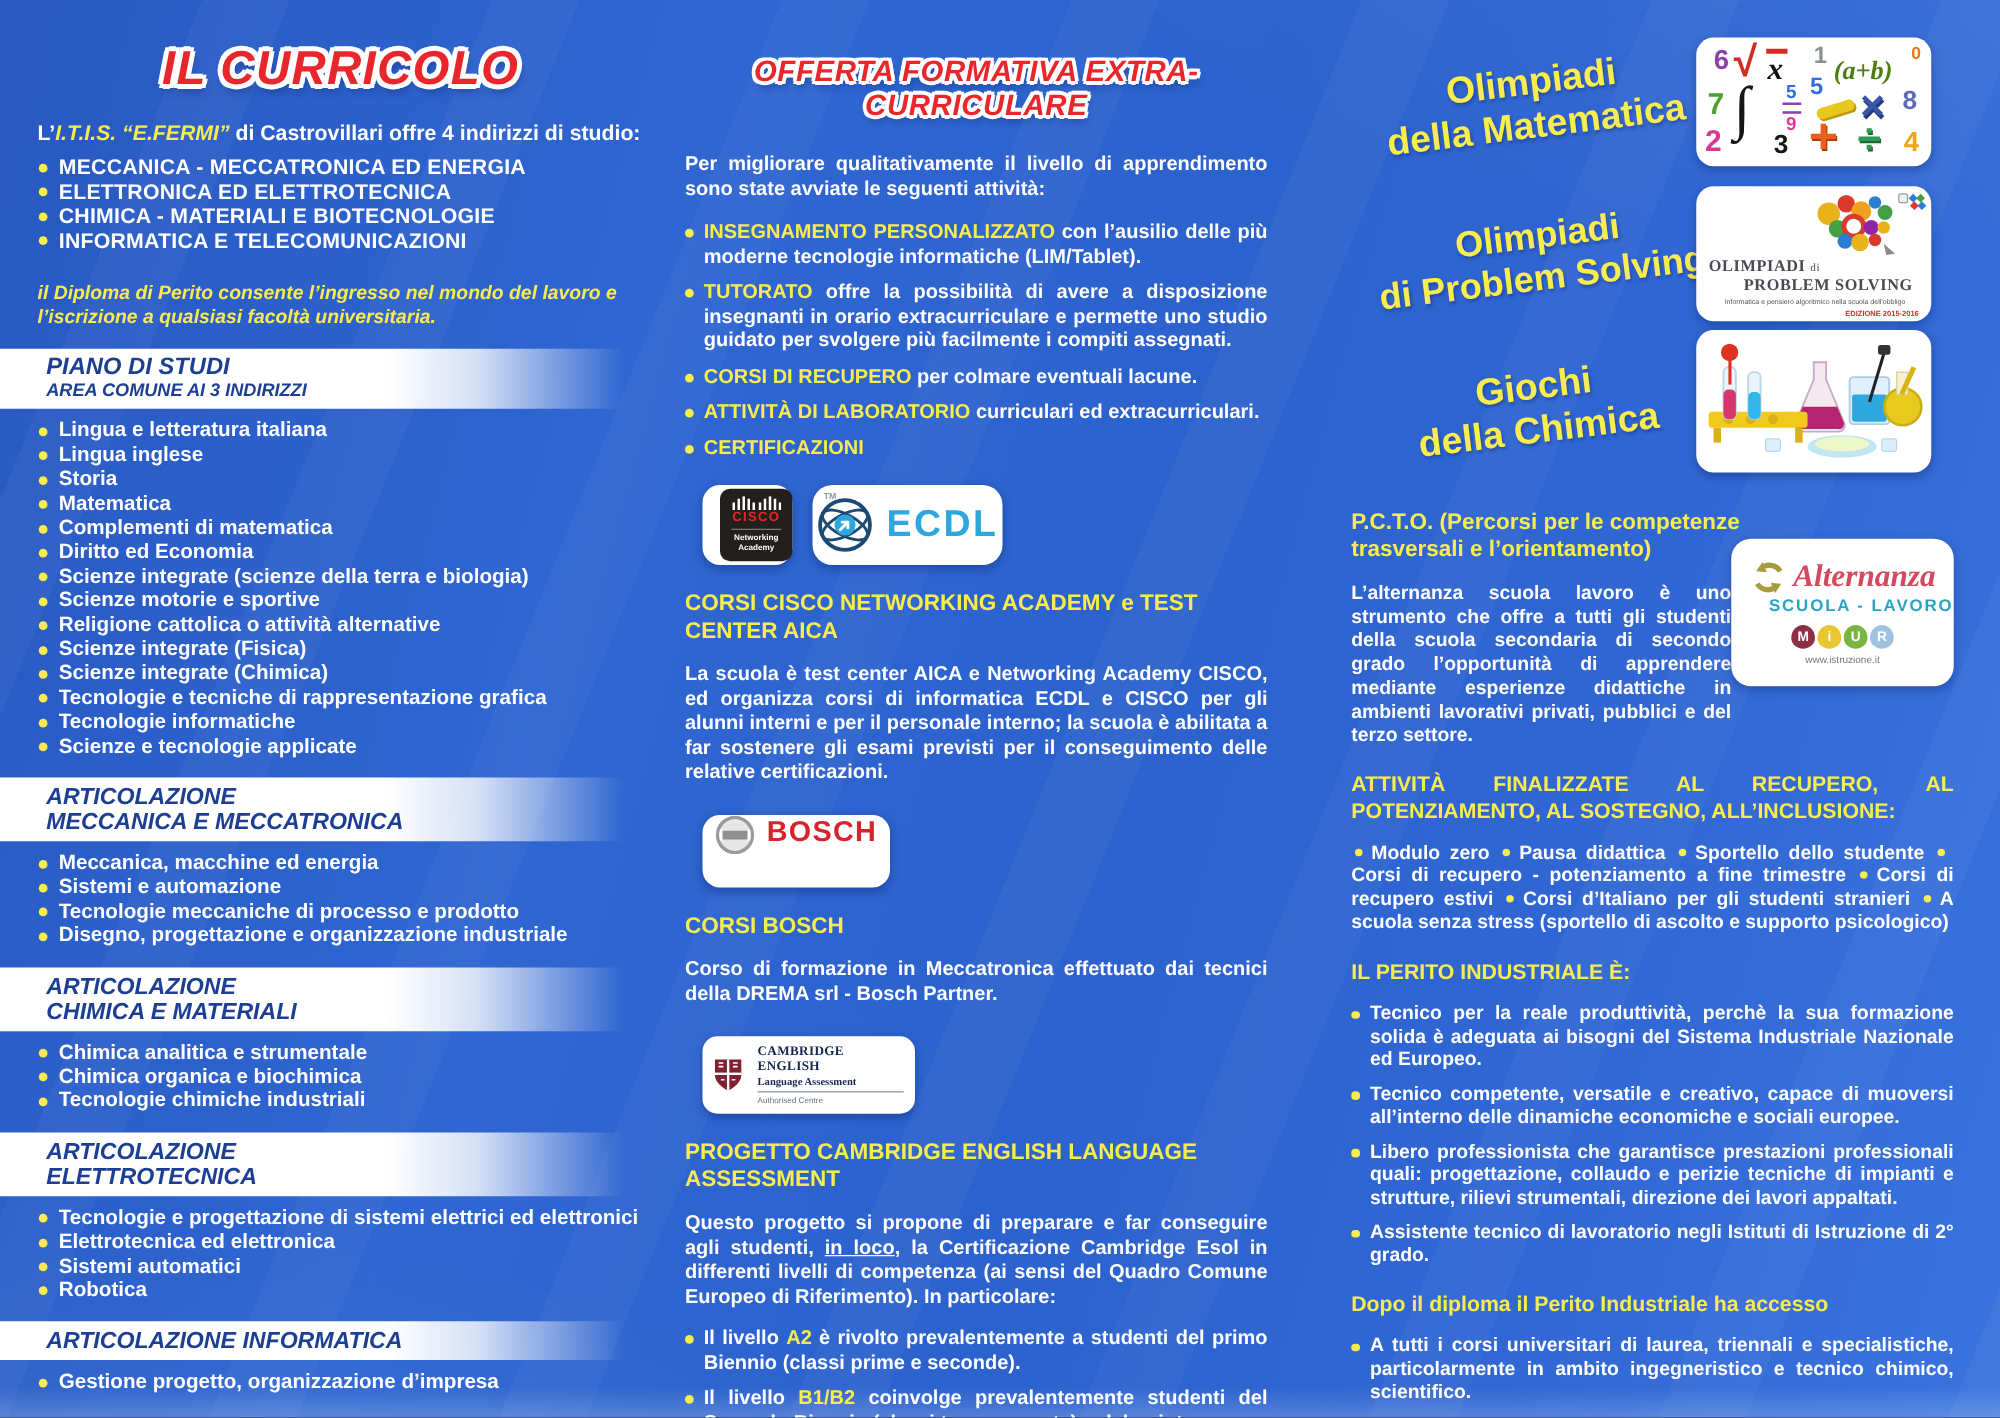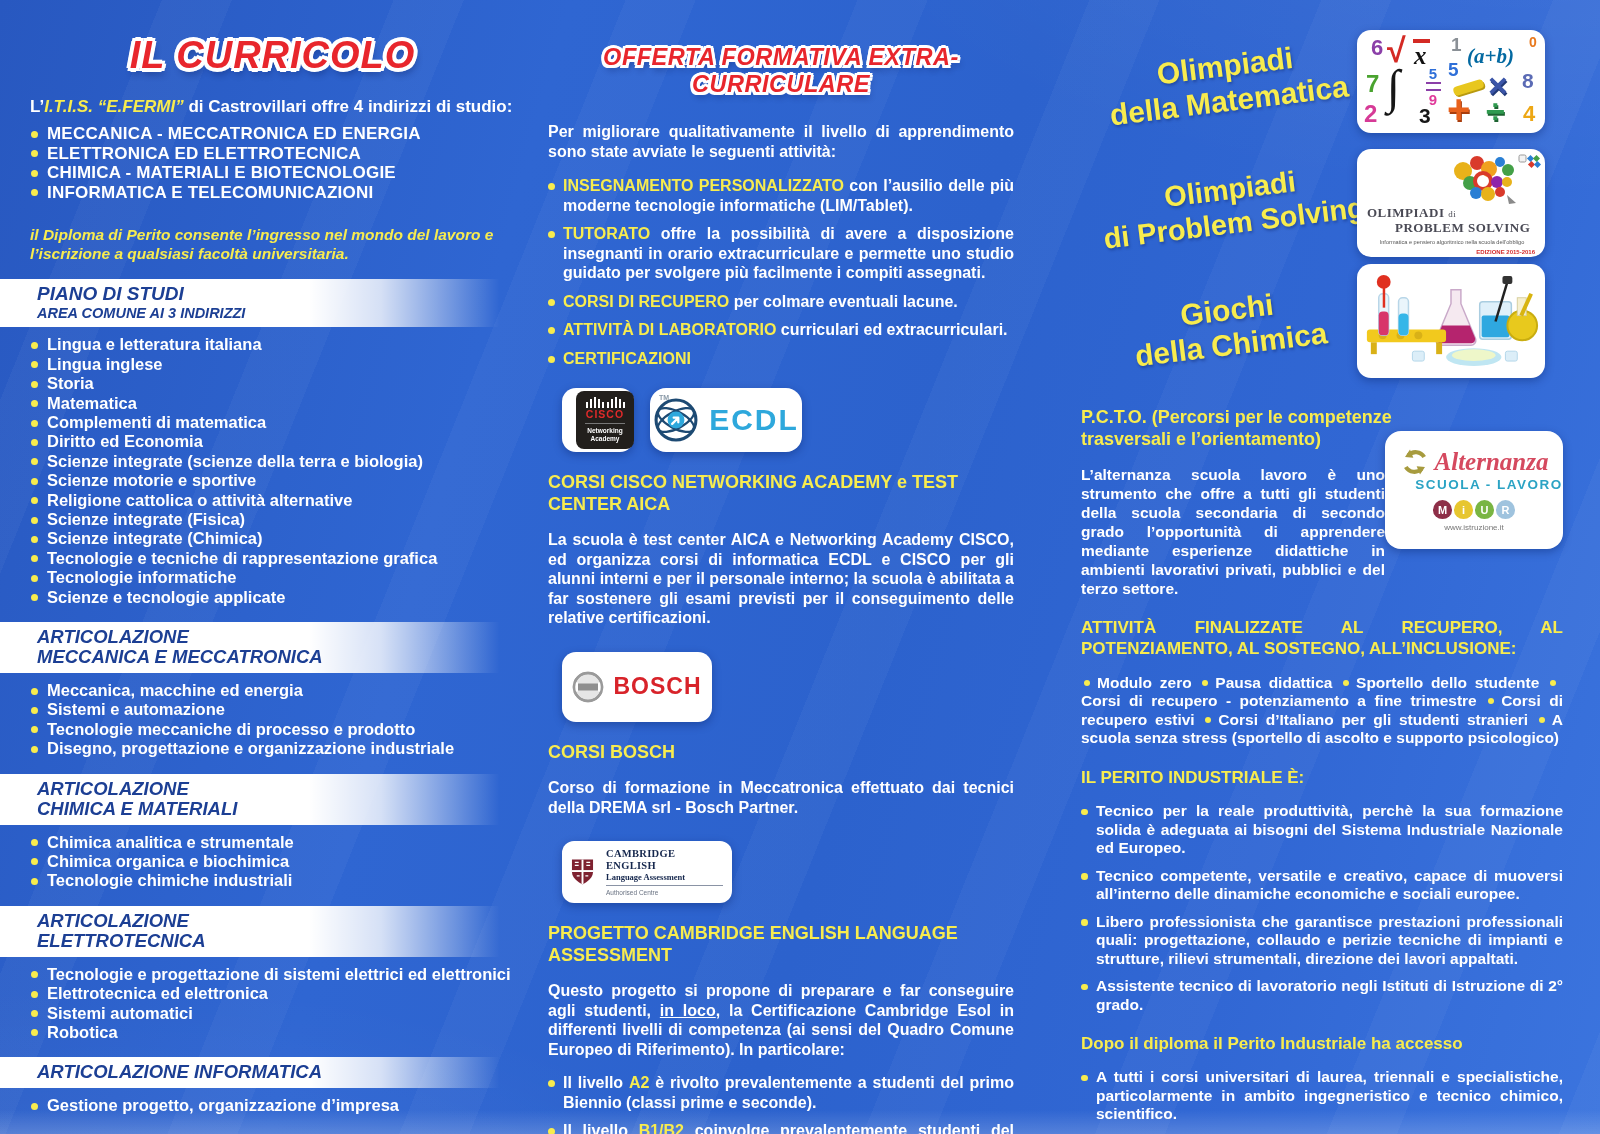--- a/index.html
+++ b/index.html
@@ -61,21 +61,21 @@
   .cisco-in{width:54px;height:54px;background:#221f1c;border-radius:8px;display:flex;flex-direction:column;
     align-items:center;justify-content:center;gap:1px;padding:2px}
   .cisco-name{font-size:10.5px;font-weight:800;letter-spacing:1px;color:#e02a2a;line-height:1}
   .cisco-div{width:40px;height:1px;background:#777;margin:2px 0}
   .cisco-sub{font-size:6.5px;font-weight:700;color:#fff;text-align:center;line-height:1.25}
   
   .ecdl{position:relative;width:152px;height:64px;border-radius:16px;display:flex;align-items:center;justify-content:center;gap:10px}
   .ecdl .tm{position:absolute;top:6px;left:9px;font-size:7px;font-weight:700;color:#8a9aa8}
   .ecdl-name{font-size:30px;font-weight:600;letter-spacing:2px;color:#2ea8dc}
   
-  .bosch{width:150px;height:70px;margin:24px 0 0 14px;border-radius:14px;display:flex;align-items:center;justify-content:center;gap:9px}
+  .bosch{width:150px;height:58px;margin:24px 0 0 14px;border-radius:14px;display:flex;align-items:flex-start;justify-content:center;gap:9px}
   .bosch-name{font-size:23px;font-weight:800;letter-spacing:1px;color:#d8232a}
   
   .cam{width:152px;height:62px;margin:24px 0 0 14px;border-radius:12px;display:flex;align-items:center;padding:0 9px;gap:12px}
   .cam-txt{display:flex;flex-direction:column}
   .cam-l1{font-family:"Liberation Serif","DejaVu Serif",serif;font-size:10.5px;font-weight:700;color:#15274d;letter-spacing:.3px;line-height:1.15}
   .cam-l2{font-family:"Liberation Serif","DejaVu Serif",serif;font-size:8.5px;font-weight:600;color:#15274d;
     border-bottom:1px solid #8a93a5;padding-bottom:3px;line-height:1.2}
   .cam-l3{font-size:6.5px;color:#6a7383;margin-top:3px}
 
   
@@ -88,21 +88,21 @@
   .card-math{left:282px;top:10px;width:188px;height:103px}
   .card-ps{left:282px;top:129px;width:188px;height:108px}
   .card-chem{left:282px;top:244px;width:188px;height:114px}
   .g{position:absolute;font-weight:800;line-height:1}
   .g-n6{left:14px;top:7px;font-size:22px;color:#8b3fa8}
   .g-sqrt{left:30px;top:3px;font-size:34px;color:#d42a24;font-weight:800}
   .g-x{left:56px;top:9px;font-size:25px;color:#111;font-style:italic;font-family:"Liberation Serif",serif;
     border-top:4px solid #d42a24;padding:0 3px 0 1px}
   .g-n1{left:94px;top:5px;font-size:19px;color:#8a9096}
   .g-n5a{left:91px;top:30px;font-size:19px;color:#2f6fd8}
-  .g-ab{left:110px;top:16px;font-size:21px;color:#0369a1;font-style:italic;font-family:"Liberation Serif",serif;font-weight:700}
+  .g-ab{left:110px;top:16px;font-size:21px;color:#4d7c0f;font-style:italic;font-family:"Liberation Serif",serif;font-weight:700}
   .g-sup0{left:172px;top:5px;font-size:14px;color:#e8781c;font-weight:800}
   .g-n7{left:9px;top:42px;font-size:24px;color:#4aa32f}
   .g-int{left:30px;top:33px;font-size:48px;color:#161616;font-family:"Liberation Serif",serif;font-weight:400}
   .g-frac{left:68px;top:36px;width:16px;text-align:center}
   .g-frac .fn{display:block;font-size:15px;color:#2f6fd8;font-weight:800}
   .g-frac .fbar{display:block;width:15px;height:5px;border-top:2px solid #8b3fa8;border-bottom:2px solid #8b3fa8;margin:1px auto}
   .g-frac .fd{display:block;font-size:15px;color:#e0399a;font-weight:800}
   .g-minus{left:96px;top:53px;width:31px;height:9px;border-radius:4px;background:#e8c71e;transform:rotate(-17deg);box-shadow:1px 2px 0 #b89a10}
   .g-times{left:131px;top:38px;font-size:34px;color:#3b55a8;text-shadow:1px 2px 0 #223a78}
   .g-n8{left:165px;top:40px;font-size:21px;color:#5b6bb5}

